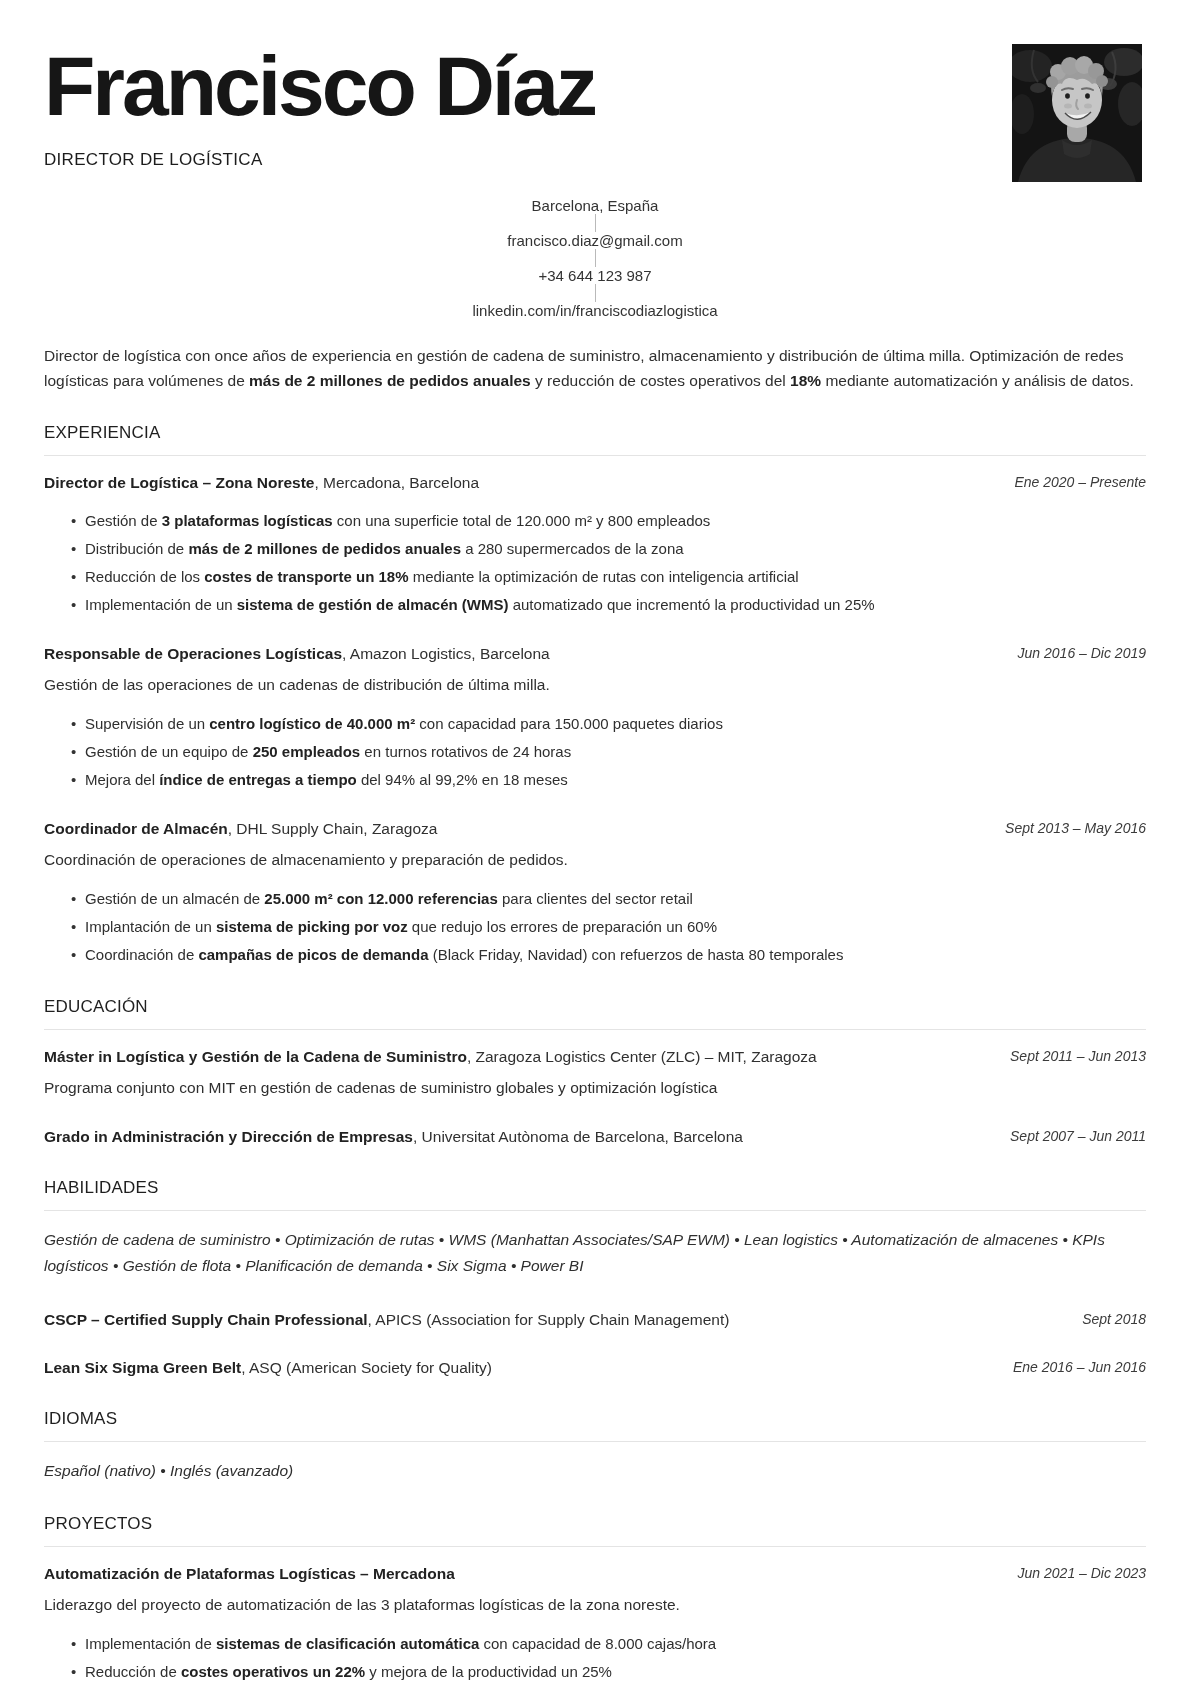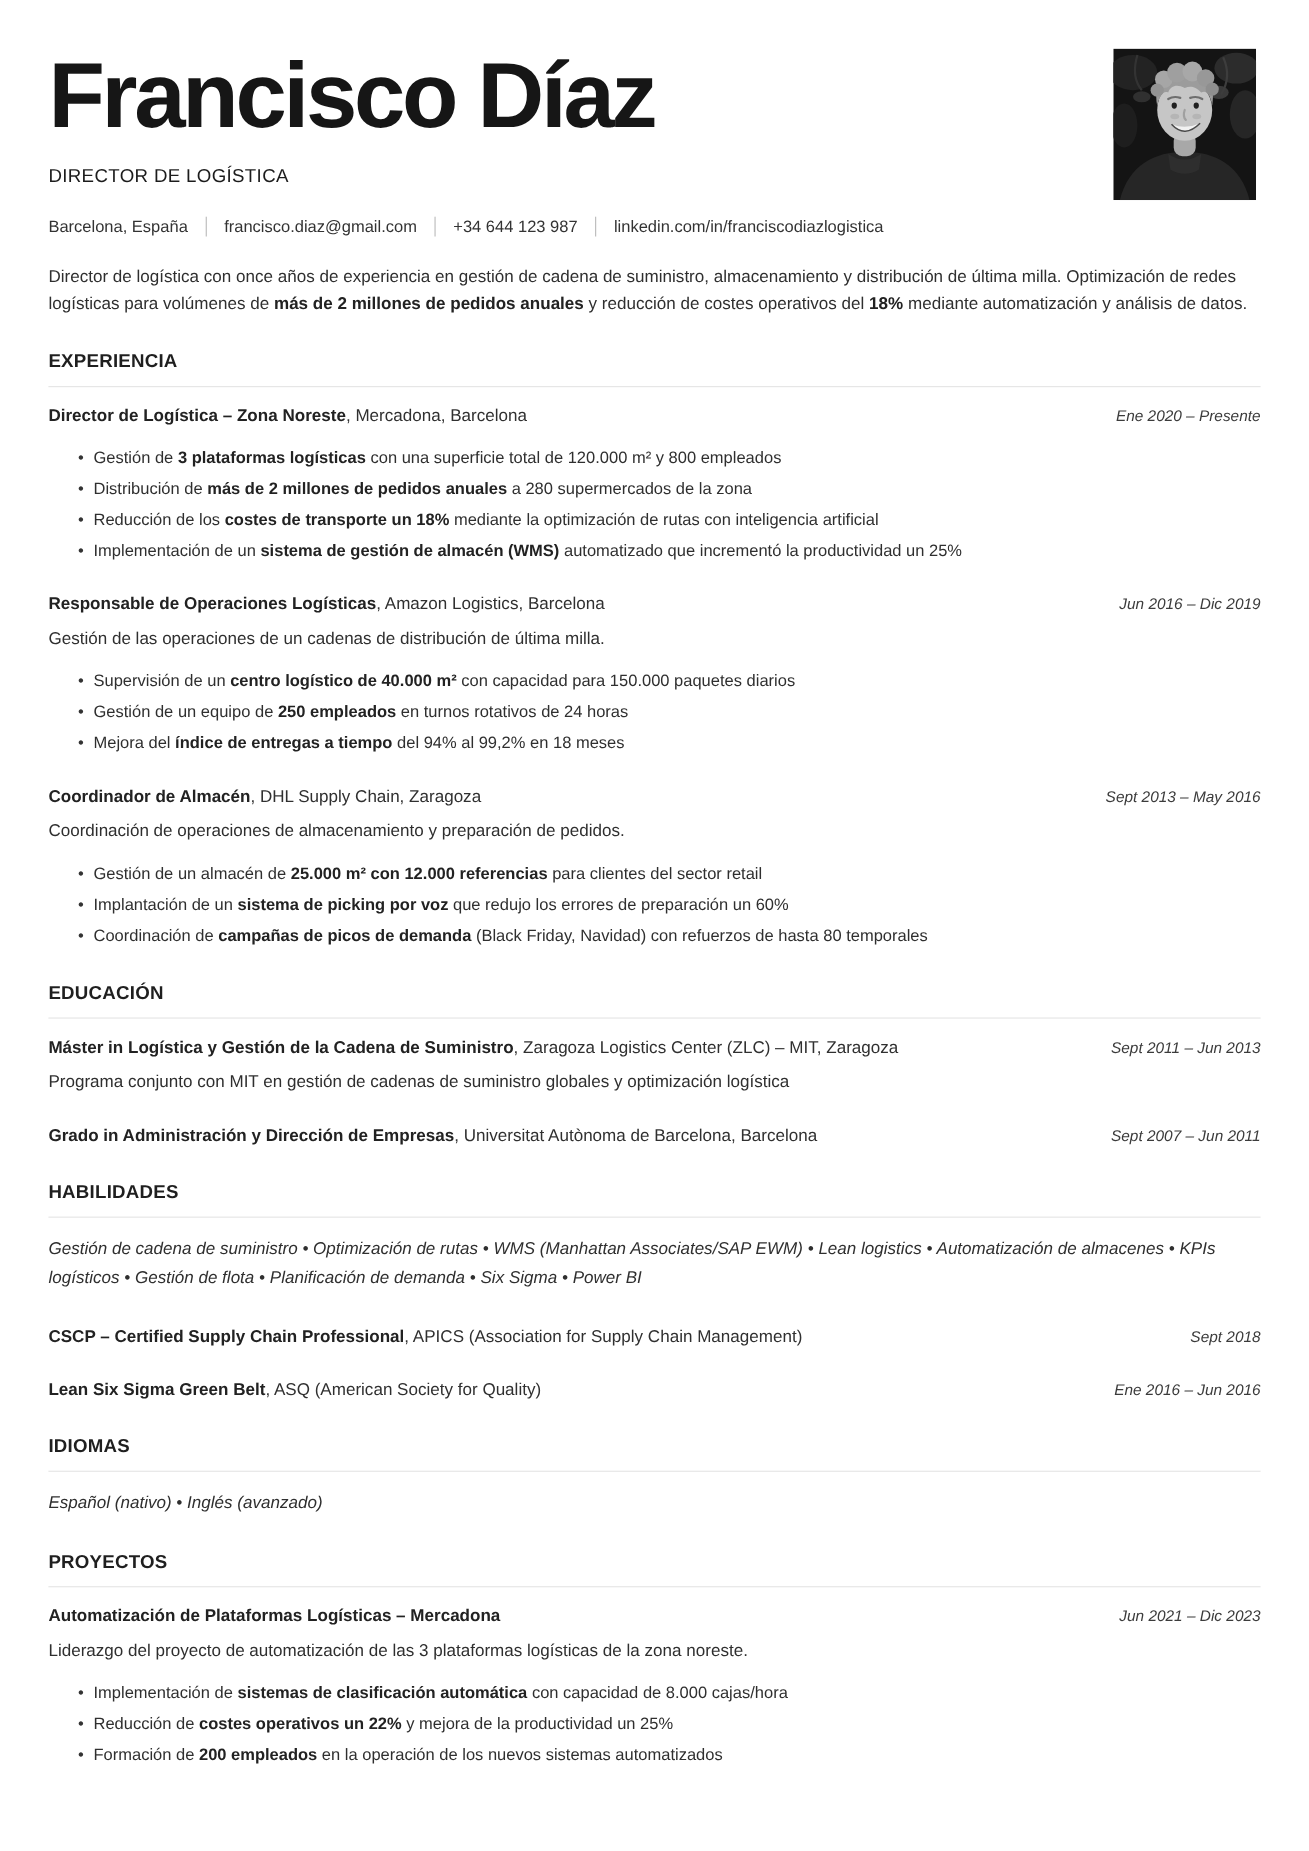--- a/index.html
+++ b/index.html
@@ -9,34 +9,34 @@
     color:#2f2f2f;-webkit-font-smoothing:antialiased;
   }
   .page{position:relative;padding:36px 44px 0 44px;box-sizing:border-box;width:1190px;height:1683px;}
 
   
   .name{
     margin:8px 0 0 0;font-size:84px;line-height:1.0;font-weight:bold;
     letter-spacing:-3px;color:#161616;
   }
   .role{margin-top:22px;font-size:17px;font-weight:normal;letter-spacing:.3px;color:#1c1c1c;}
-  .contact{margin-top:27px;font-size:15px;color:#333;display:flex;align-items:center;flex-wrap:wrap;}
+  .contact{margin-top:27px;font-size:15px;color:#333;display:flex;align-items:center;flex-wrap:wrap;flex-direction:column;}
   .contact .citem{white-space:nowrap;}
   .contact .sep{display:inline-block;width:1px;height:18px;background:#b9b9b9;margin:0 16px;}
   .photo{position:absolute;top:44px;right:48px;width:130px;height:138px;overflow:hidden;}
   .photo svg{display:block;}
 
   
   .summary{margin:24px 0 0 0;font-size:15.5px;line-height:25px;color:#2f2f2f;}
   .summary b,.entry-title b,.bullets b{color:#222;}
 
   
   .sec{margin-top:30px;}
   .sec-h{
-    margin:0 0 0 0;font-size:17px;font-weight:bold;letter-spacing:.2px;color:#1f1f1f;
+    margin:0 0 0 0;font-size:17px;font-weight:normal;letter-spacing:.2px;color:#1f1f1f;
     padding-bottom:12px;border-bottom:1px solid #e4e4e4;
   }
   .sec-text{margin:16px 0 0 0;font-size:15.5px;line-height:26px;color:#2f2f2f;font-style:italic;}
 
   .entry{margin-top:16px;}
   .entry + .entry{margin-top:26px;}
   .entry-row{display:flex;align-items:flex-start;}
   .entry-title{font-size:15.5px;line-height:22px;color:#303030;flex:1 1 auto;padding-right:24px;}
   .entry-title b{font-weight:bold;}
   .entry-date{

